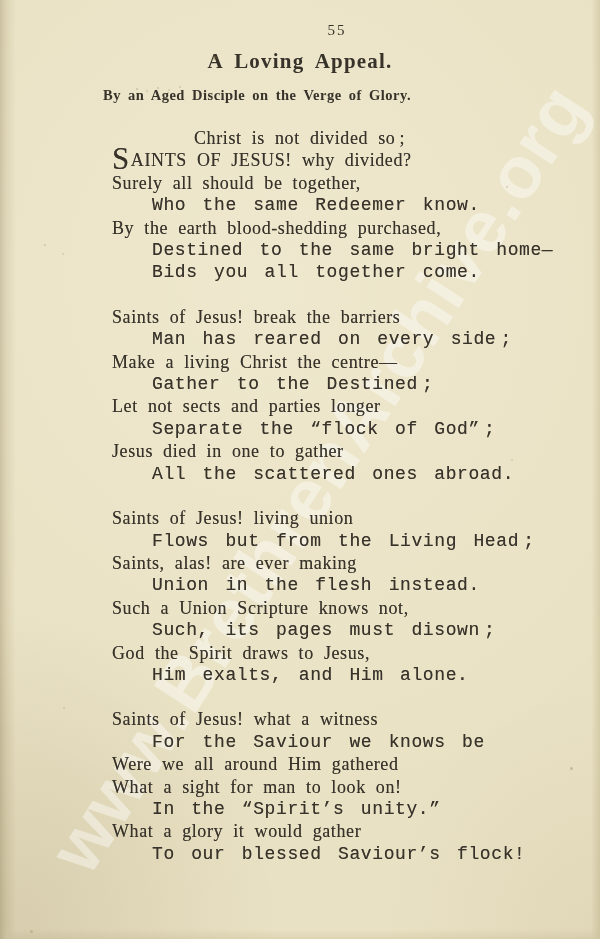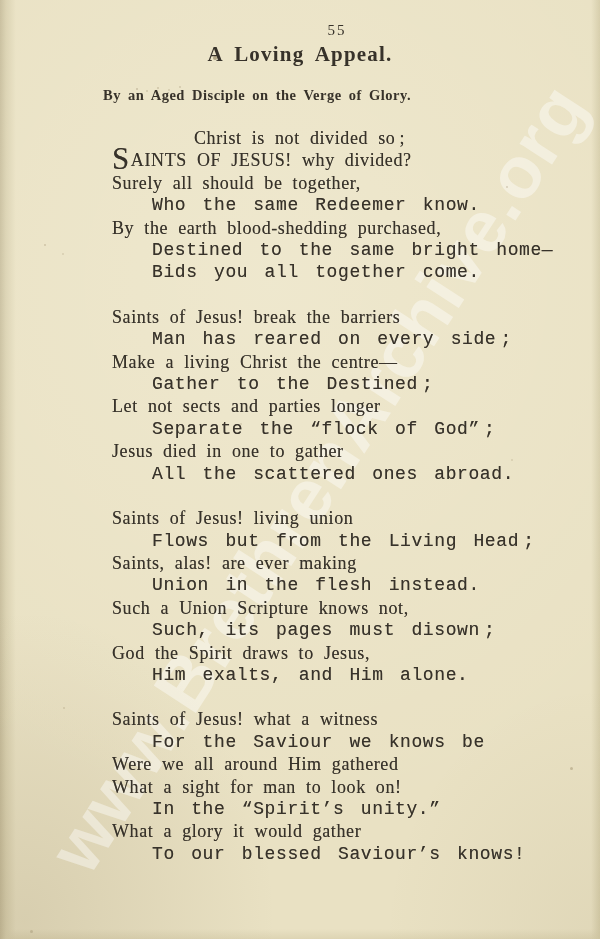--- a/index.html
+++ b/index.html
@@ -32,21 +32,21 @@
     pointer-events:none;
   }
   .page-number{
     position:absolute;top:22px;left:0;width:590px;
     text-align:center;
     font-size:15px;letter-spacing:2px;
     font-weight:normal;
     padding-left:42px;
   }
   .title{
-    position:absolute;top:42px;left:0;width:600px;
+    position:absolute;top:49px;left:0;width:600px;
     margin:0;text-align:center;
     font-size:21px;font-weight:bold;
     letter-spacing:1.2px;word-spacing:5px;
   }
   .byline{
     position:absolute;top:87px;left:12px;width:490px;
     text-align:center;
     font-size:14.5px;font-weight:bold;
     letter-spacing:0.5px;word-spacing:3px;
   }
@@ -121,21 +121,21 @@
       <div class="line indent">Him exalts, and Him alone.</div>
     </div>
 
     <div class="stanza">
       <div class="line">Saints of Jesus! what a witness</div>
       <div class="line indent">For the Saviour we knows be</div>
       <div class="line">Were we all around Him gathered</div>
       <div class="line">What a sight for man to look on!</div>
       <div class="line indent">In the “Spirit’s unity.”</div>
       <div class="line">What a glory it would gather</div>
-      <div class="line indent">To our blessed Saviour’s knows!</div>
+      <div class="line indent">To our blessed Saviour’s flock!</div>
     </div>
 
   </div>
 
   <div class="speck" style="left:213px;top:56px;width:4px;height:4px;"></div>
   <div class="speck" style="left:136px;top:88px;width:2px;height:2px;opacity:.55;"></div>
   <div class="speck" style="left:146px;top:90px;width:2px;height:2px;opacity:.45;"></div>
   <div class="speck" style="left:157px;top:87px;width:2px;height:2px;opacity:.5;"></div>
   <div class="speck" style="left:168px;top:89px;width:2px;height:2px;opacity:.4;"></div>
   <div class="speck" style="left:179px;top:86px;width:2px;height:2px;opacity:.45;"></div>

